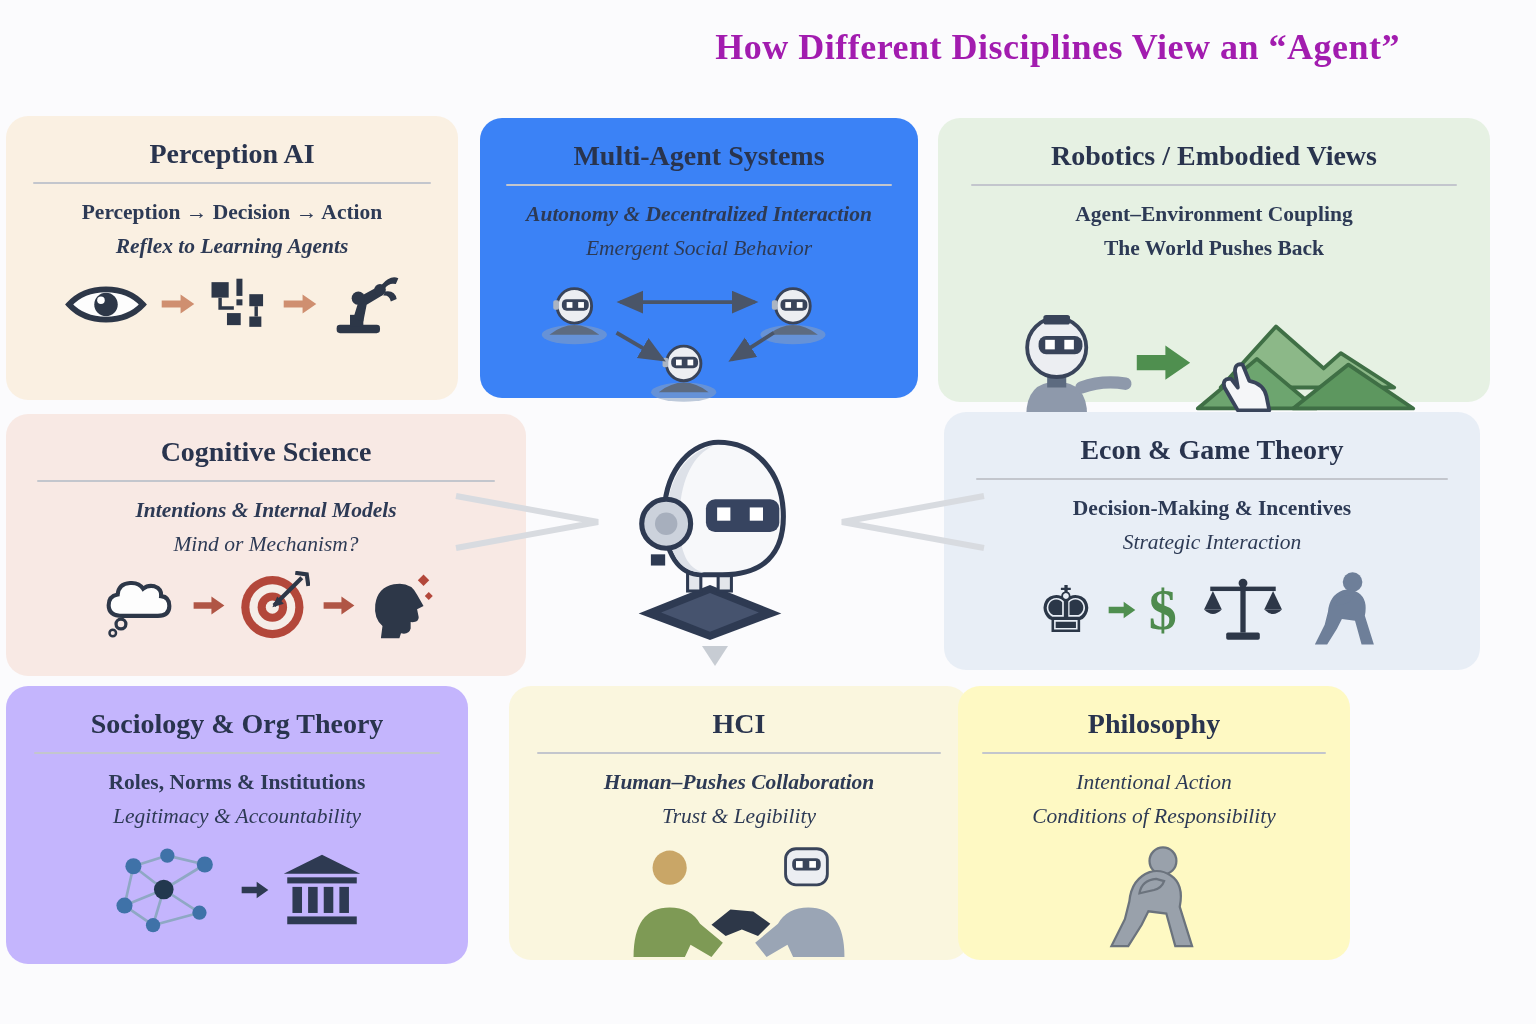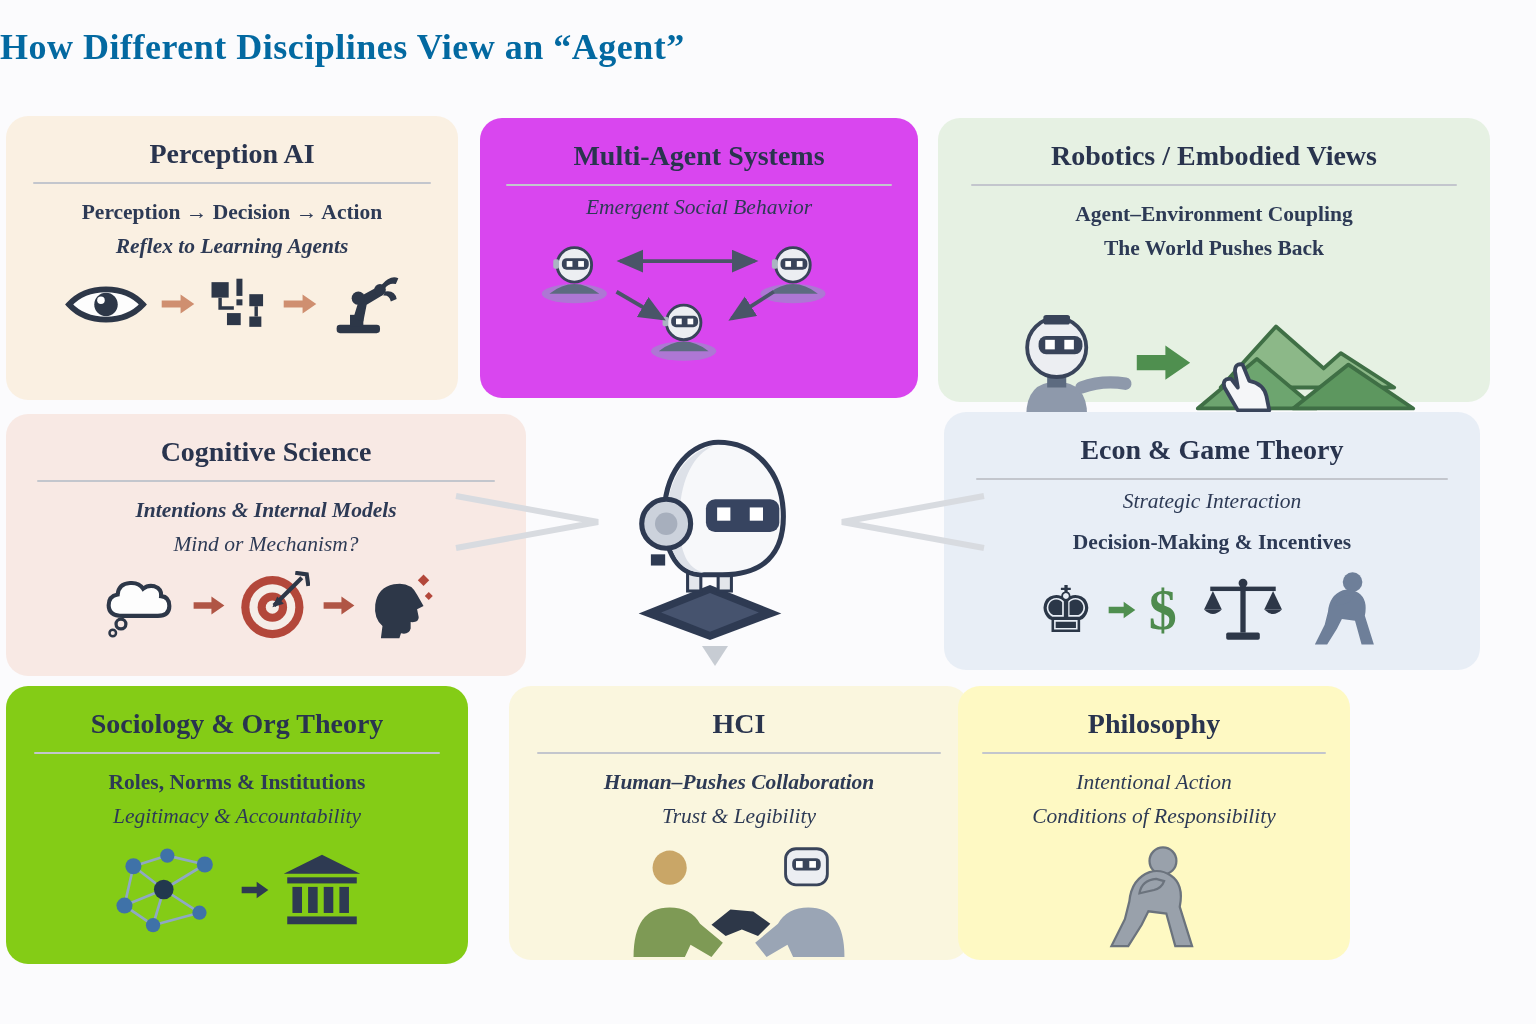--- a/index.html
+++ b/index.html
@@ -4,42 +4,42 @@
 <style>
   * { margin:0; padding:0; box-sizing:border-box; }
   body { background:#ffffff; }
   .page {
     position:relative; width:1536px; height:1024px;
     background:#fbfbfd; overflow:hidden;
     font-family:"Liberation Serif", serif; color:#2d3a55;
   }
   .page-title {
     position:absolute; top:26px; left:0; width:1400px;
-    text-align:left; font-size:36px; font-weight:700; color:#0369a1;
+    text-align:right; font-size:36px; font-weight:700; color:#a21caf;
     letter-spacing:0.5px;
   }
   .panel {
     position:absolute; border-radius:22px; text-align:center; color:#2d3a55;
   }
   .panel h2 { margin-top:22px; font-size:28px; font-weight:700; color:#29344e; }
   .divider { height:2px; background:#c3c6cd; width:88%; margin:12px auto 0; border-radius:1px; }
   .line { font-size:21.5px; }
   .line1 { margin-top:16px; }
   .line2 { margin-top:9px; }
   .bd { font-weight:700; }
   .it { font-style:italic; }
   .icons { display:flex; justify-content:center; align-items:center; gap:12px; margin-top:14px; }
 
   
   .p1 { left:6px;   top:116px; width:452px; height:284px; background:#faf0e2; }
-  .p2 { left:480px; top:118px; width:438px; height:280px; background:#d946ef; }
+  .p2 { left:480px; top:118px; width:438px; height:280px; background:#3b82f6; }
   .p3 { left:938px; top:118px; width:552px; height:284px; background:#e6f1e3; }
   .p4 { left:6px;   top:414px; width:520px; height:262px; background:#f8e9e4; }
   .p5 { left:944px; top:412px; width:536px; height:258px; background:#e8eef6; }
-  .p6 { left:6px;   top:686px; width:462px; height:278px; background:#84cc16; }
+  .p6 { left:6px;   top:686px; width:462px; height:278px; background:#c4b5fd; }
   .p7 { left:485px; top:686px; width:460px; height:274px; background:#faf6de;margin-left:24px; }
   .p8 { left:958px; top:686px; width:392px; height:274px; background:#fef9c3; }
 
   .center-robot { position:absolute; left:608px; top:430px; width:204px; }
   .connector { position:absolute; }
   .conn-left  { left:452px; top:492px; }
   .conn-right { left:838px; top:492px; }
   .conn-down  { left:702px; top:646px; }
 
   .glyph-chess { font-size:64px; line-height:1; color:#2b3748; font-family:"DejaVu Sans", sans-serif; }
@@ -104,20 +104,21 @@
             <path d="M66,22 q12,-2 14,9 l-7,3 q-2,-8 -9,-7 z"></path>
           </g>
         </svg>
       </span>
     </div>
   </section>
 
   <section class="panel p2">
     <h2>Multi-Agent Systems</h2>
     <div class="divider"></div>
+    <div class="line line1 bd it">Autonomy &amp; Decentralized Interaction</div>
     <div class="line line2 it">Emergent Social Behavior</div>
     <div class="icons">
       <span>
         <svg viewBox="0 0 340 132" width="326" height="127">
           <defs>
             <g id="bust">
               <ellipse cx="32" cy="56" rx="34" ry="10" fill="#8aa0bd" opacity="0.55"></ellipse>
               <path d="M6,56 q26,-20 52,0 z" fill="#5d6b80"></path>
               <circle cx="32" cy="26" r="18" fill="#eceef2" stroke="#39445a" stroke-width="3"></circle>
               <rect x="19" y="19" width="28" height="12" rx="5" fill="#39445a"></rect>
@@ -215,22 +216,22 @@
           <rect x="64" y="5" width="10" height="10" transform="rotate(45 69 10)" fill="#b3473a"></rect>
           <rect x="72" y="26" width="7" height="7" transform="rotate(45 75.5 29.5)" fill="#b3473a"></rect>
         </svg>
       </span>
     </div>
   </section>
 
   <section class="panel p5">
     <h2>Econ &amp; Game Theory</h2>
     <div class="divider"></div>
+    <div class="line line1 bd">Decision-Making &amp; Incentives</div>
     <div class="line line2 it">Strategic Interaction</div>
-    <div class="line line1 bd">Decision-Making &amp; Incentives</div>
     <div class="icons">
       <span class="glyph-chess">♚</span>
       <span>
         <svg viewBox="0 0 36 26" width="30" height="22">
           <polygon points="2,9 20,9 20,3 34,13 20,23 20,17 2,17" fill="#4f8f4f"></polygon>
         </svg>
       </span>
       <span class="glyph-dollar">$</span>
       <span style="margin-left:14px;">
         <svg viewBox="0 0 90 78" width="80" height="69">

